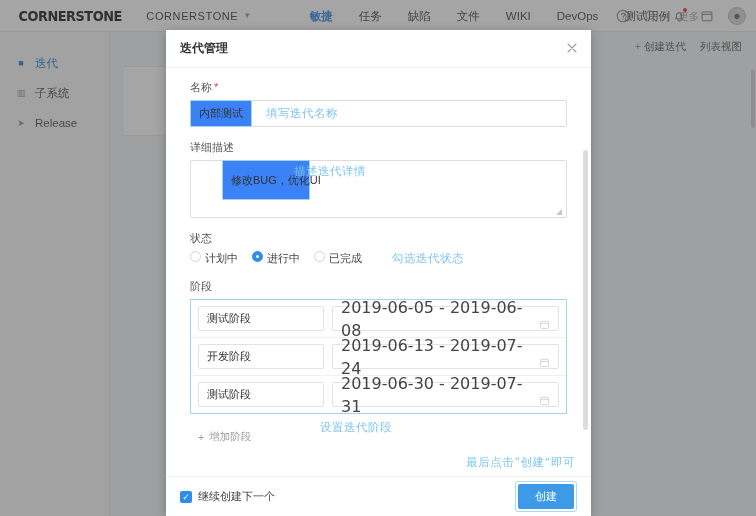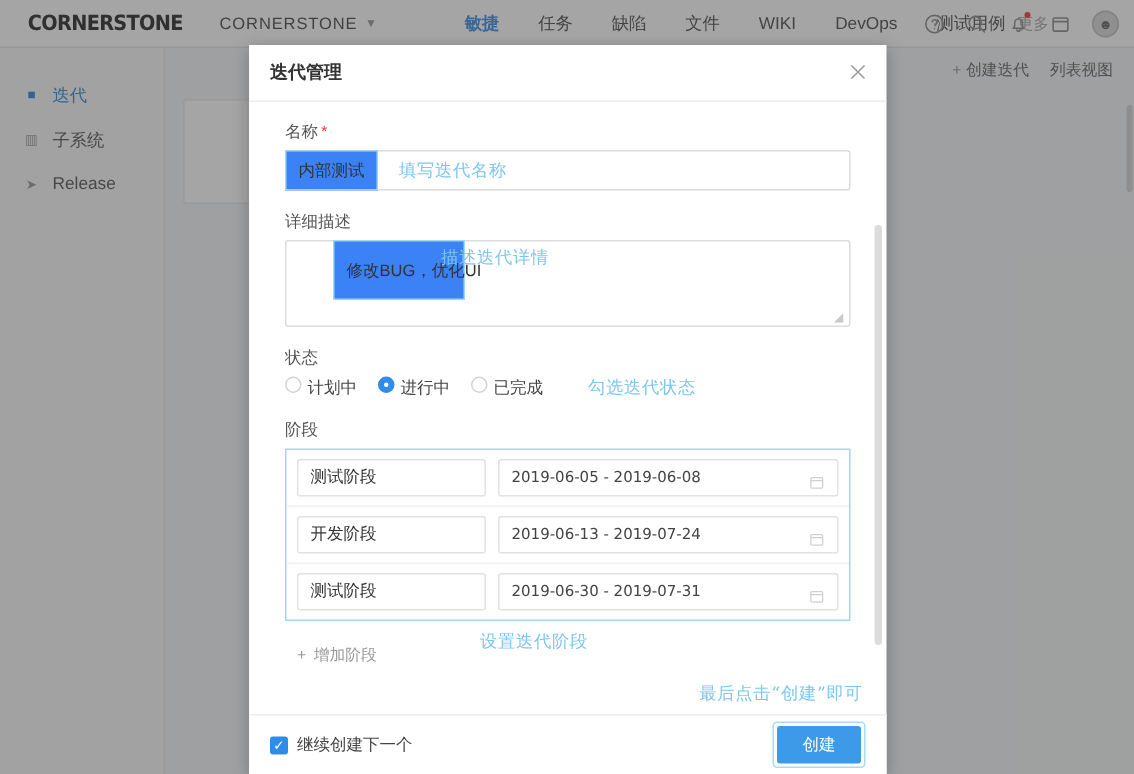--- a/index.html
+++ b/index.html
@@ -187,21 +187,21 @@
     padding: 6px 7px;
   }
   .phase-row + .phase-row { border-top: 1px solid #f0f0f0; }
   .p-name {
     width: 126px; height: 25px; border: 1px solid #e2e2e2; border-radius: 2px;
     font-size: 11px; color: #333; padding: 0 8px; line-height: 23px;
     background: #fff;
   }
   .p-date {
     flex: 1; height: 25px; border: 1px solid #e2e2e2; border-radius: 2px;
-    font-size: 10px; color: #444; padding: 0 8px; line-height: 23px;
+    font-size: 16px; color: #444; padding: 0 8px; line-height: 23px;
     background: #fff; display: flex; align-items: center; justify-content: space-between;
     font-family: "DejaVu Sans", sans-serif;
   }
   .cal-ico { color: #cfcfcf; width: 11px; height: 11px; display: block; }
 
   .add-row { position: relative; height: 30px; margin-top: 8px; }
   .add-phase {
     position: absolute; left: 8px; top: 8px;
     font-size: 10.5px; color: #9a9a9a; display: flex; align-items: center; gap: 5px;
   }

